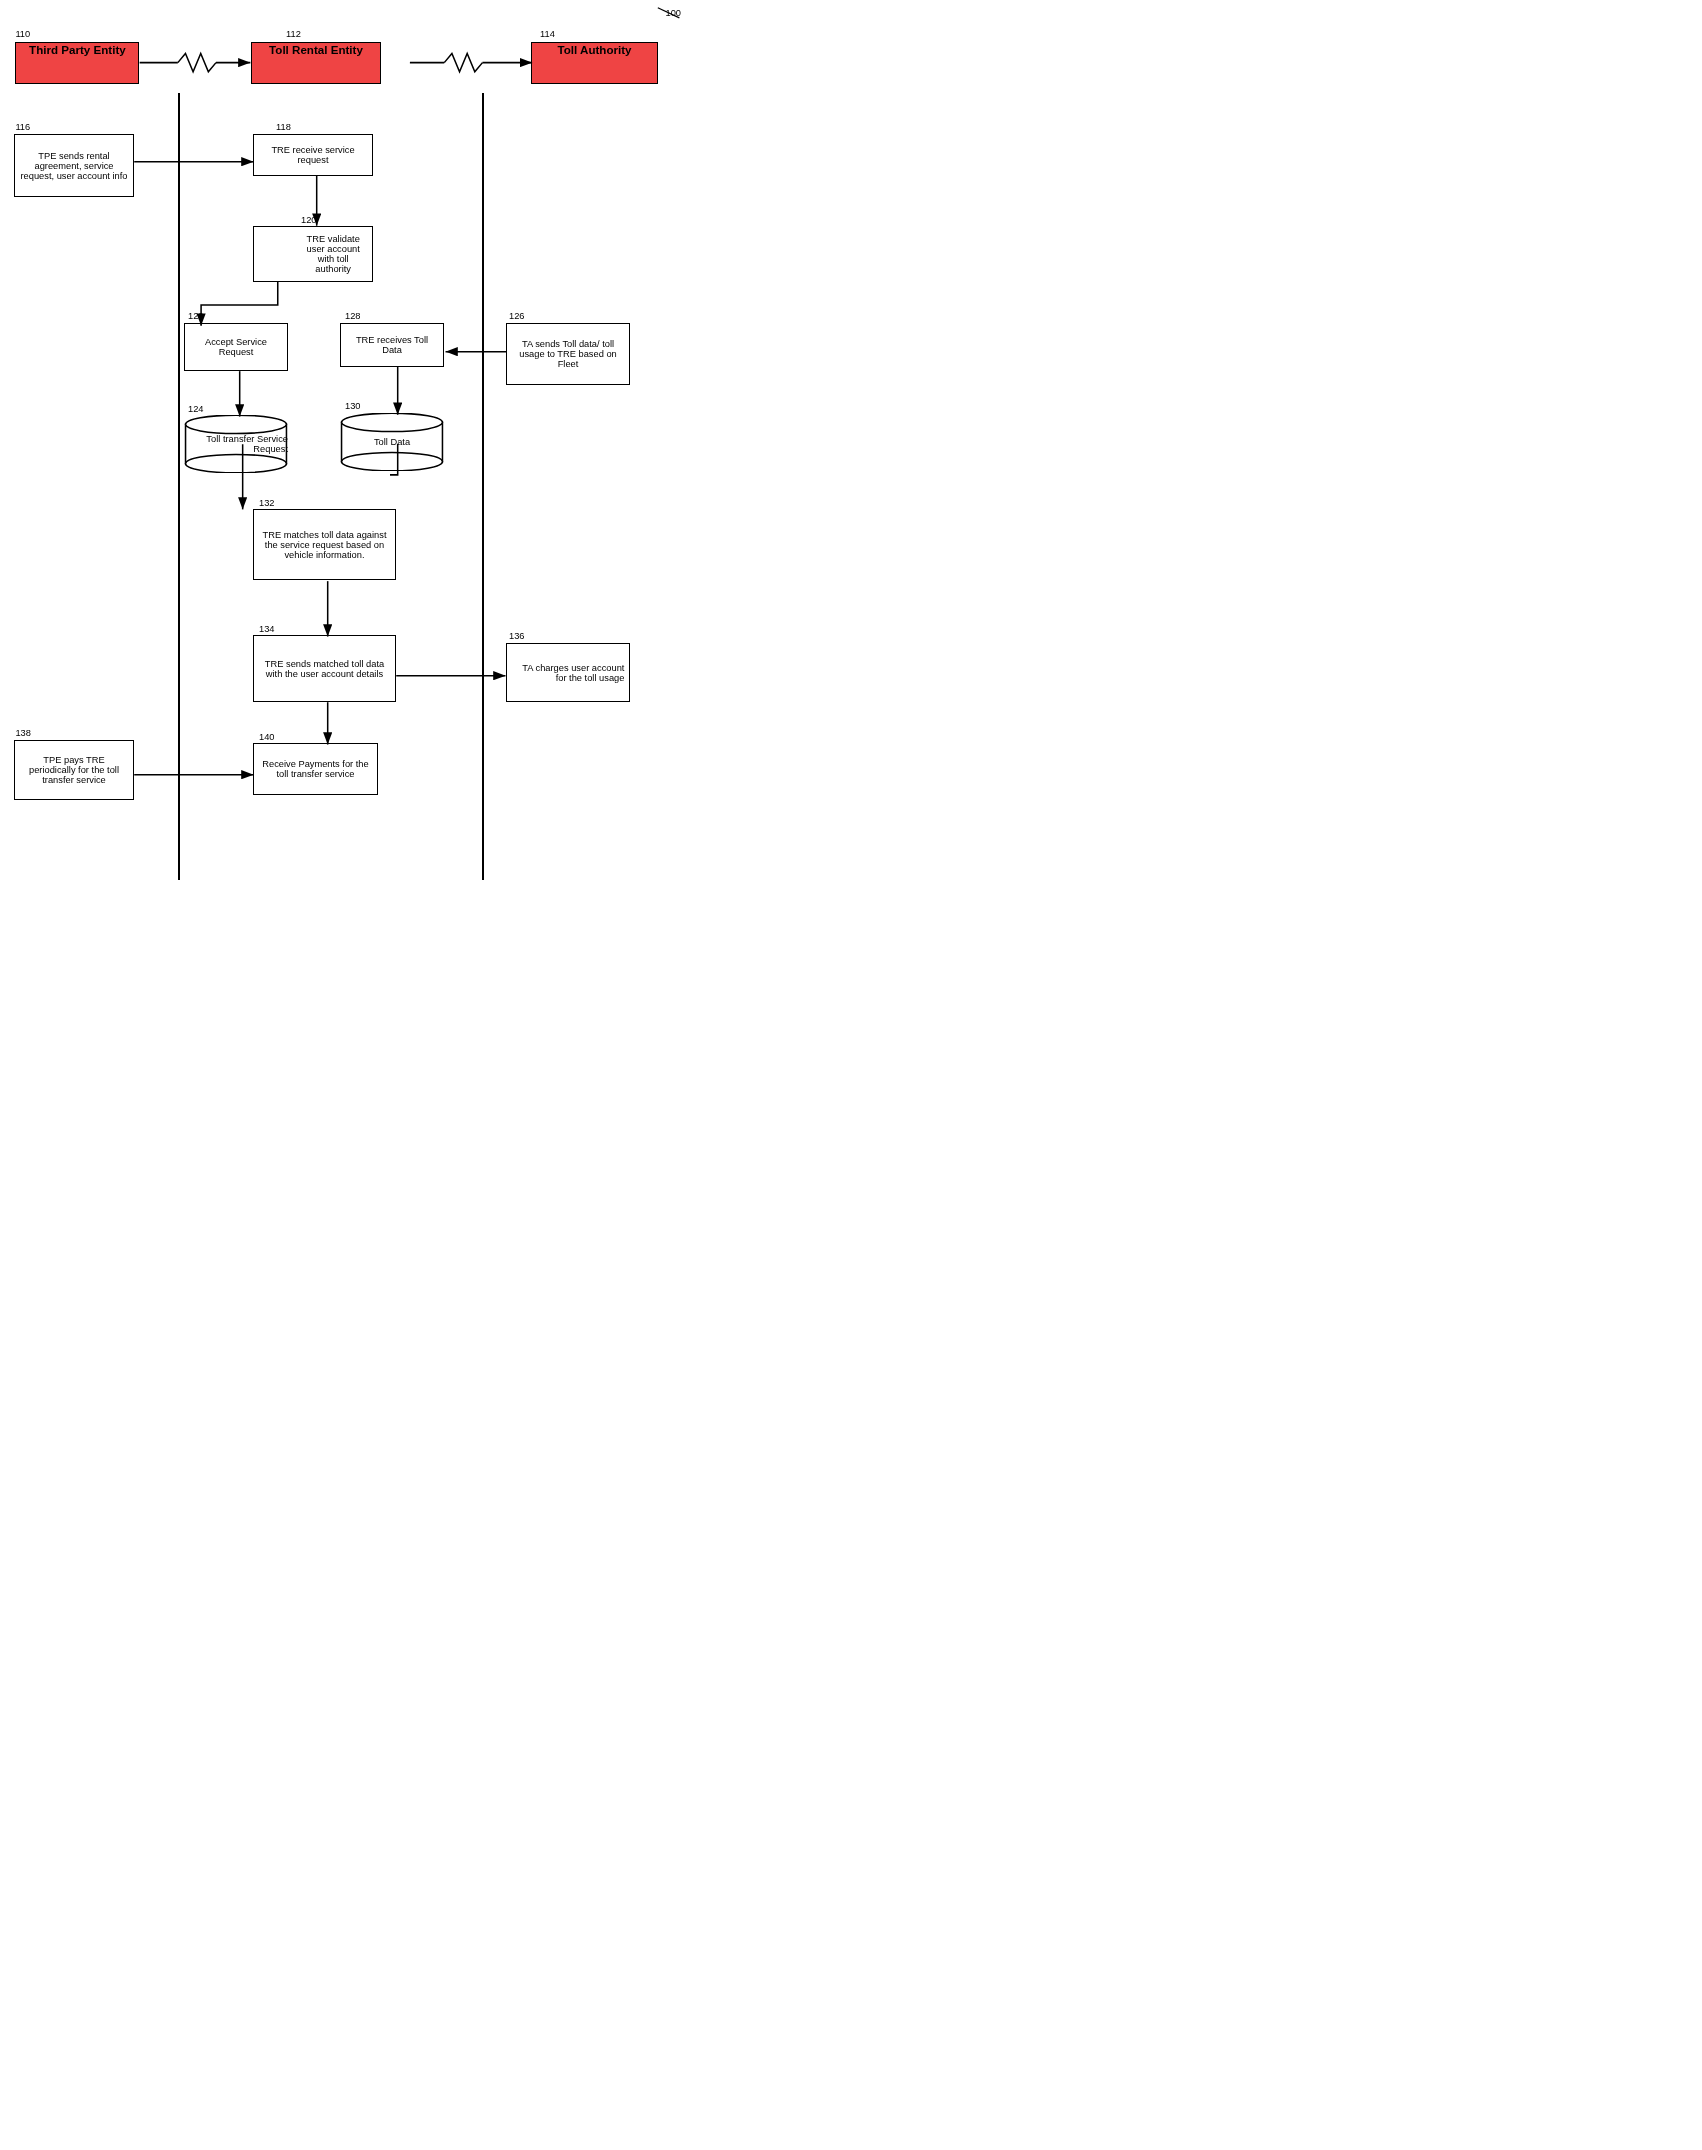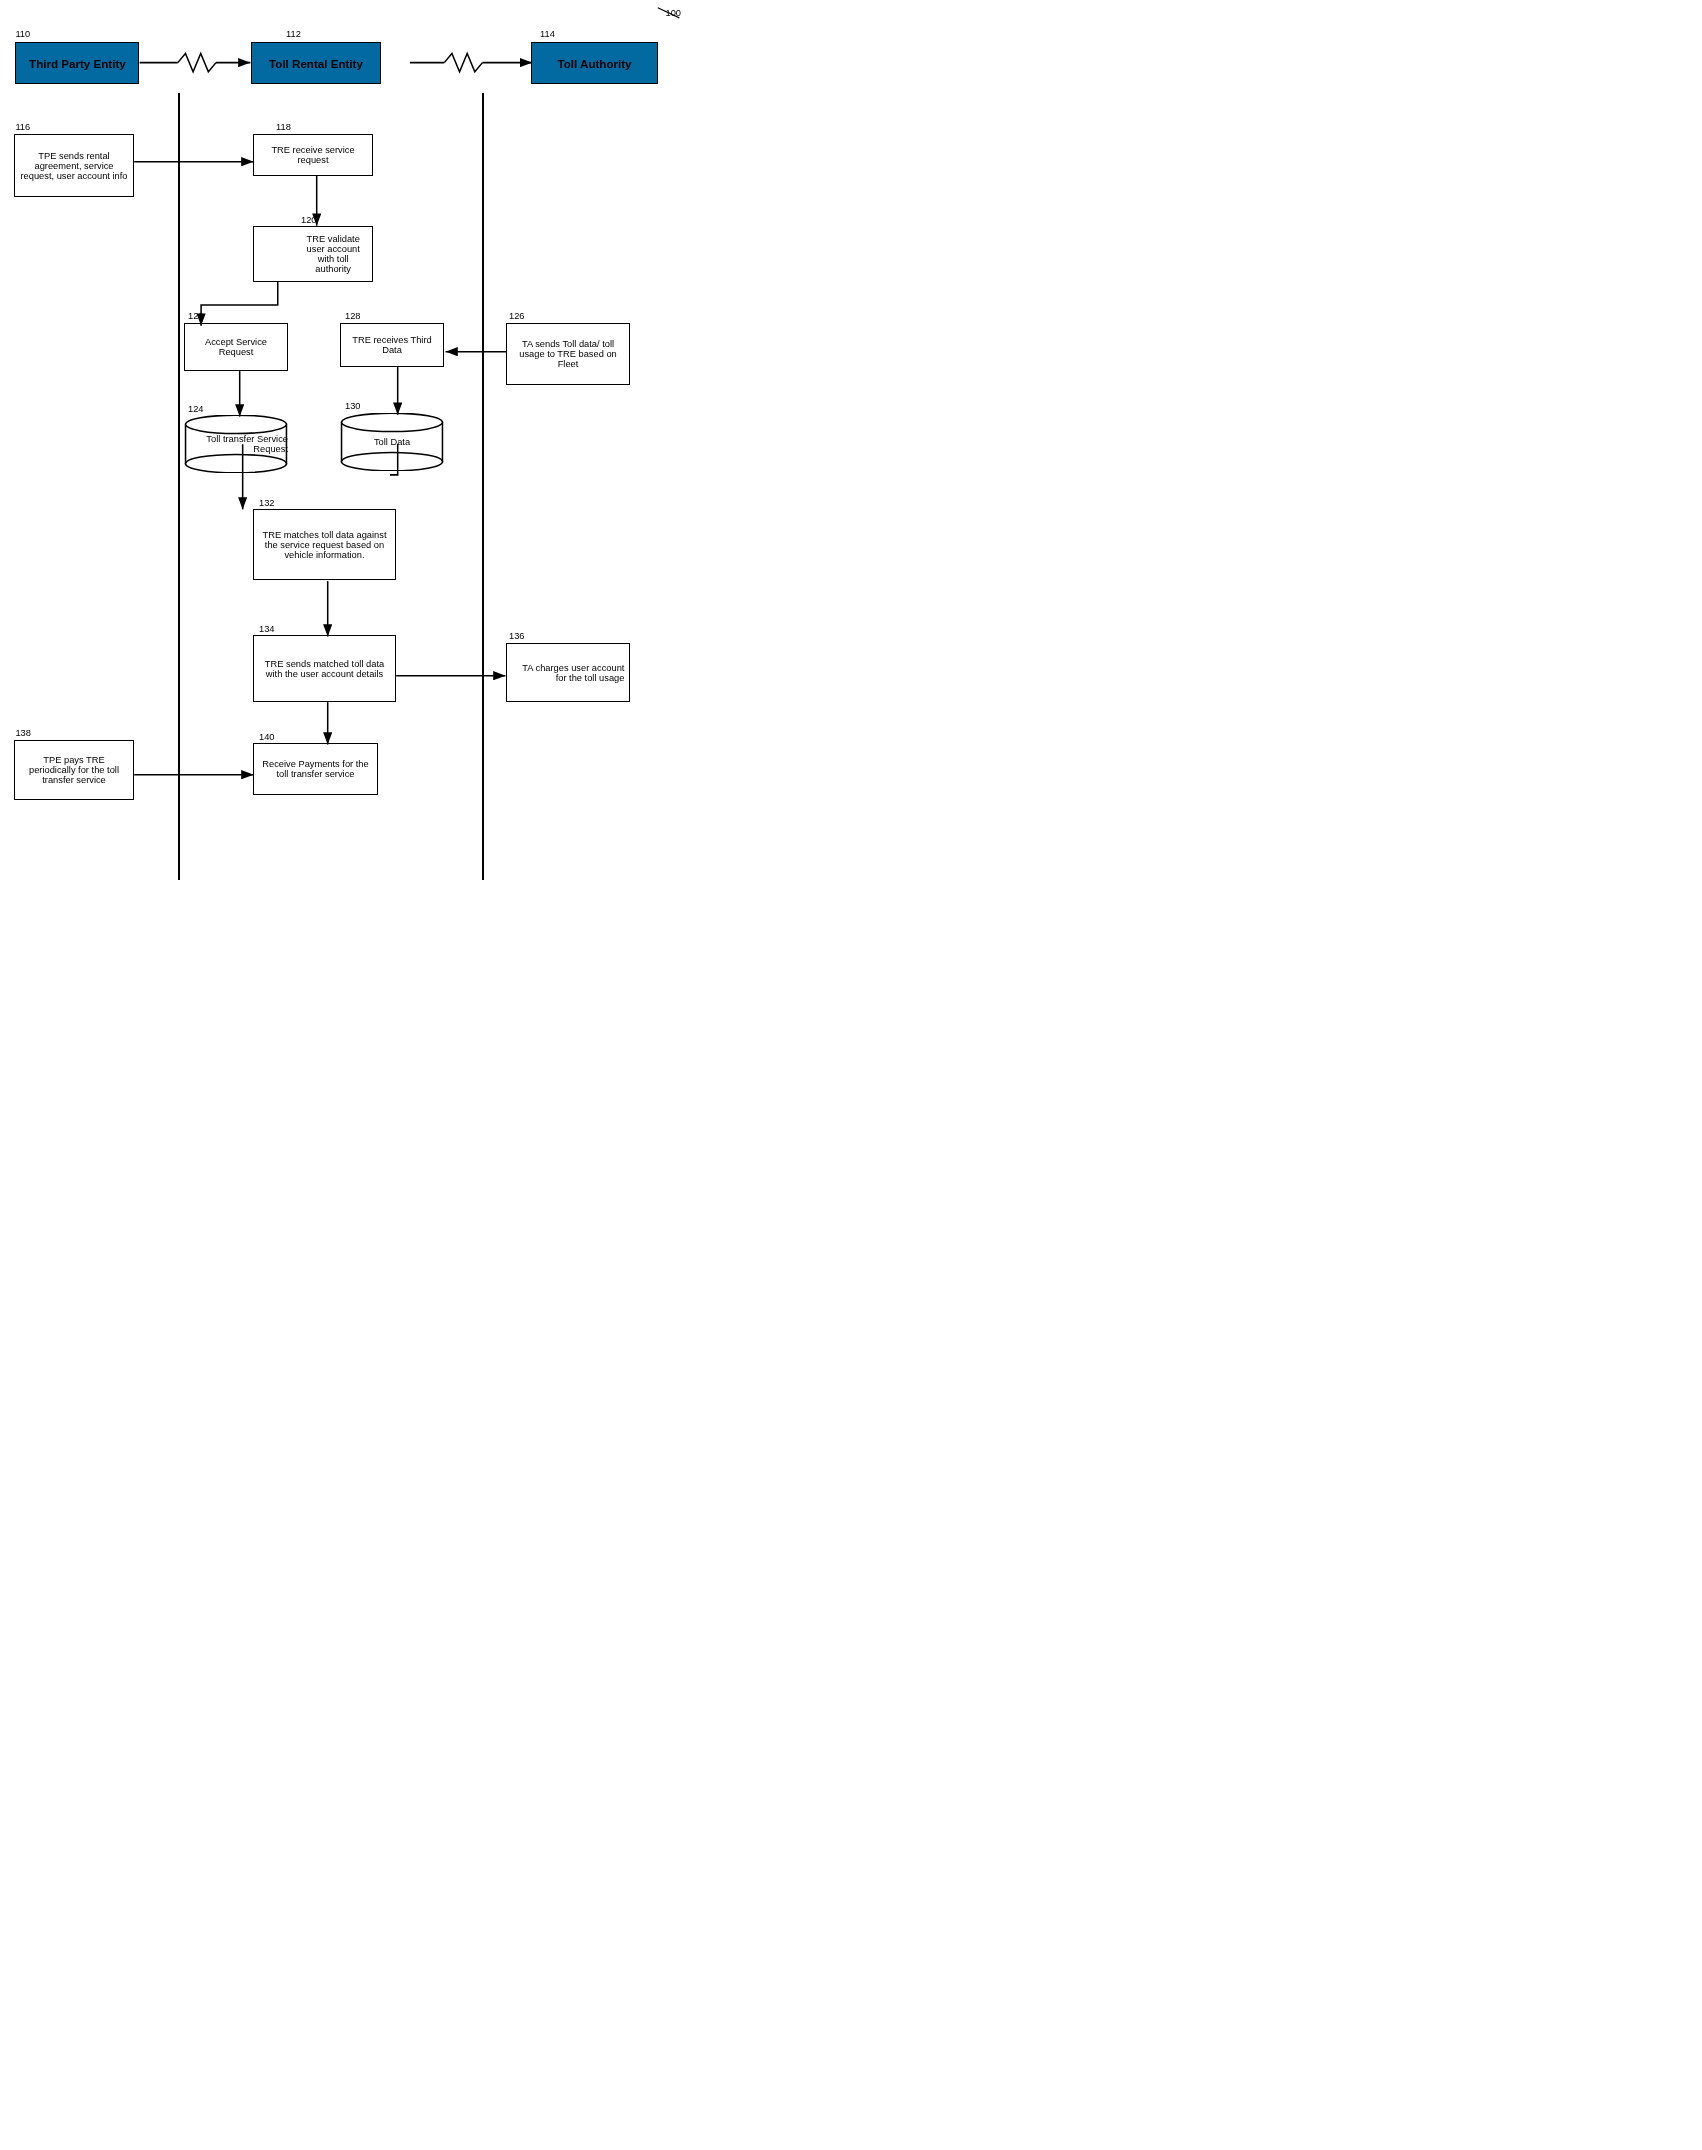--- a/index.html
+++ b/index.html
@@ -16,23 +16,23 @@
       position: relative;
       width: 695px;
       min-height: 880px;
       background: #fff;
     }
 
     
     .entity-box {
       position: absolute;
       border: 1.5px solid #000;
-      background: #0369a1;
+      background: #ef4444;
       display: flex;
-      align-items: center;
+      align-items: flex-start;
       justify-content: center;
       text-align: center;
       font-weight: bold;
       font-size: 11.6px;
     }
 
     
     .ref-label {
       position: absolute;
       font-size: 9.3px;
@@ -178,21 +178,21 @@
     <defs>
       <marker id="arr3" markerWidth="8" markerHeight="6" refX="8" refY="3" orient="auto">
         <polygon points="0 0, 8 3, 0 6" fill="#000"></polygon>
       </marker>
     </defs>
     <polyline points="110,0 110,30 10,30 10,57" fill="none" stroke="#000" stroke-width="2" marker-end="url(#arr3)"></polyline>
   </svg>
 
   <span class="ref-label" style="left:345px; top:311px;">128</span>
   <div class="process-box" style="left:340px; top:323px; width:104px; height:44px;">
-    <span>TRE receives Third Data</span>
+    <span>TRE receives Toll Data</span>
   </div>
 
   <span class="ref-label" style="left:509px; top:311px;">126</span>
   <div class="process-box" style="left:506px; top:323px; width:124px; height:62px;">
     <span>TA sends Toll data/ toll usage to TRE based on Fleet</span>
   </div>
 
   <svg style="position:absolute;top:344px;left:444px;width:63px;height:15.4px;" viewBox="0 0 82 20" width="63" height="15.4">
     <defs>
       <marker id="arr4" markerWidth="8" markerHeight="6" refX="8" refY="3" orient="auto">

